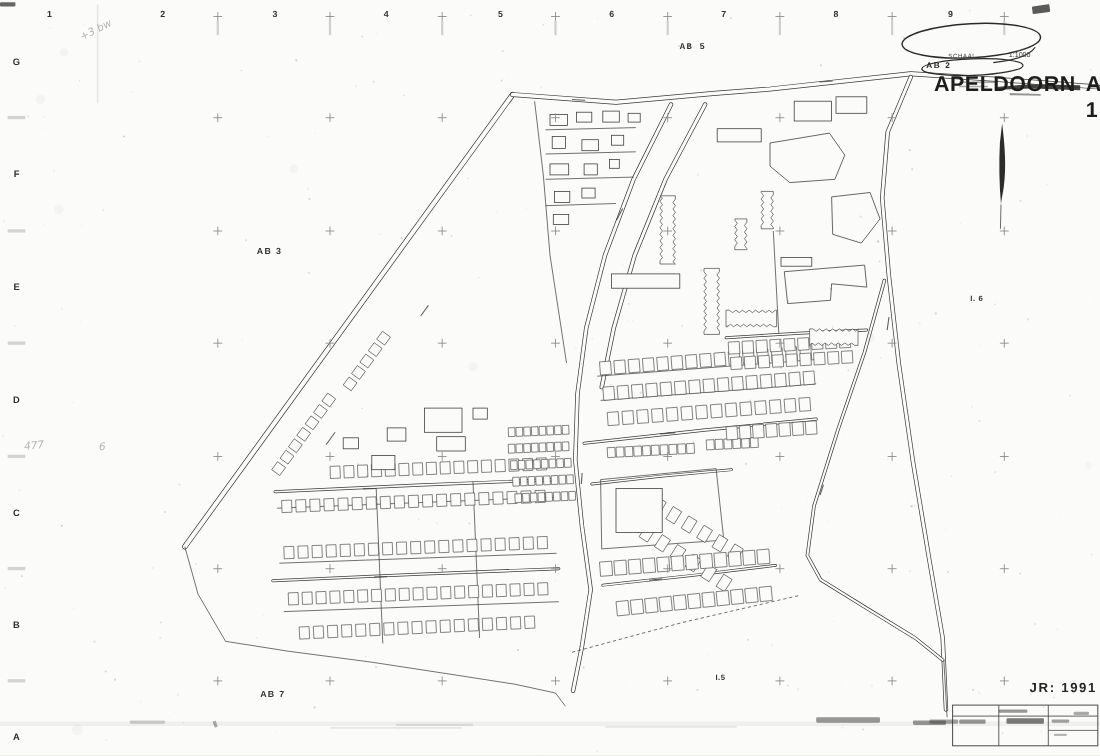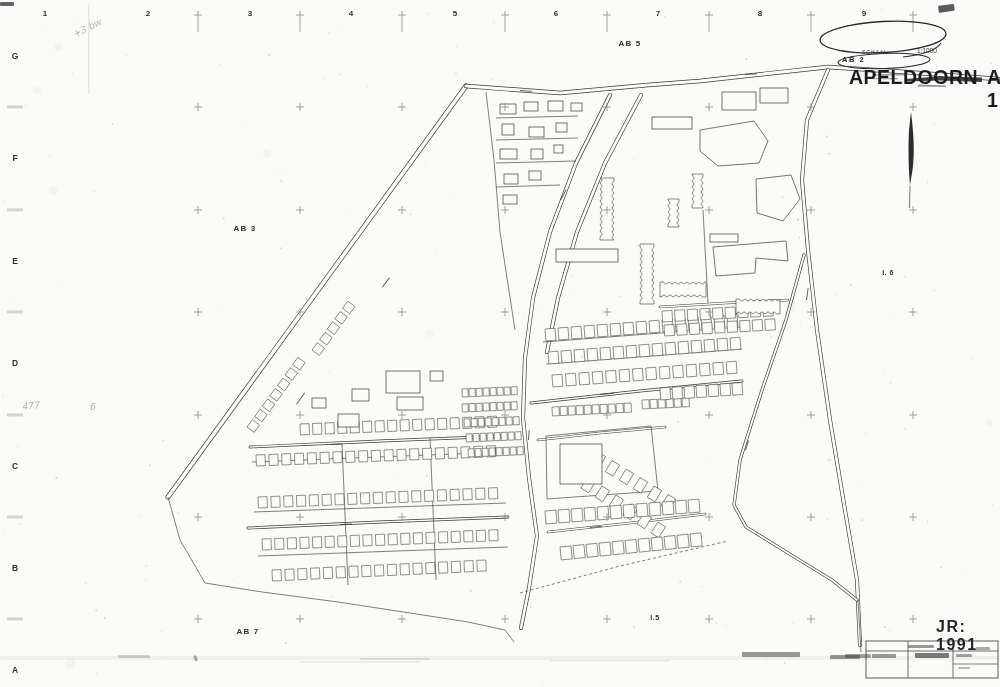--- a/index.html
+++ b/index.html
@@ -11,21 +11,21 @@
   .mg-num{font-size:8px;font-weight:700;color:#2f2f2f;transform:translate(-50%,-50%);}
   .mg-ltr{font-size:8.5px;font-weight:700;color:#2f2f2f;transform:translate(-50%,-50%);}
   .area-lbl{font-size:8px;font-weight:600;letter-spacing:1.2px;color:#333;transform:translate(-50%,-50%);}
   .area-sm{font-size:7px;letter-spacing:.5px;}
   .pencil{font-size:9.5px;font-style:italic;color:#b4b4b4;font-family:"DejaVu Sans",sans-serif;}
   .title-row{position:absolute;left:849px;top:26px;display:flex;gap:9px;align-items:baseline;margin-top:40px;}
   .title-city,.title-sheet{font-size:19.5px;font-weight:700;color:#1c1c1c;letter-spacing:.5px;}
   .scale-lbl{position:absolute;left:862px;top:49px;font-size:5.5px;letter-spacing:.6px;color:#444;}
   .scale-val{position:absolute;left:917px;top:47px;font-size:6.5px;color:#333;}
   .ref-lbl{position:absolute;left:842px;top:55px;font-size:7.5px;font-weight:600;letter-spacing:1.5px;color:#2a2a2a;}
-  .year{position:absolute;left:936px;top:618px;font-size:16px;font-weight:600;letter-spacing:1.5px;color:#262626;}
+  .year{position:absolute;left:936px;top:618px;font-size:12px;font-weight:600;letter-spacing:1.5px;color:#262626;}
 </style>
 </head>
 <body>
 
 <div id="sheet">
   <svg id="map-svg" width="1000" height="687" viewBox="0 0 1000 687">
       <g>
         <path d="M168,497L466,86" fill="none" stroke="#3a3a3a" stroke-width="5" stroke-linejoin="round" stroke-linecap="round"></path>
         <path d="M168,497L466,86" fill="none" stroke="#fbfbf9" stroke-width="3.7" stroke-linejoin="round" stroke-linecap="round"></path>
         <path d="M466,86L560,93L648,85L700,81L828,67L905,72L998,79" fill="none" stroke="#3a3a3a" stroke-width="4.5" stroke-linejoin="round" stroke-linecap="round"></path>
@@ -799,21 +799,21 @@
       <span class="mg-num" style="left: 658px; top: 13px;">7</span>
       <span class="mg-num" style="left: 760px; top: 13px;">8</span>
       <span class="mg-num" style="left: 864px; top: 13px;">9</span>
       <span class="mg-ltr" style="left: 15px; top: 56px;">G</span>
       <span class="mg-ltr" style="left: 15px; top: 158px;">F</span>
       <span class="mg-ltr" style="left: 15px; top: 261px;">E</span>
       <span class="mg-ltr" style="left: 15px; top: 363px;">D</span>
       <span class="mg-ltr" style="left: 15px; top: 466px;">C</span>
       <span class="mg-ltr" style="left: 15px; top: 568px;">B</span>
       <span class="mg-ltr" style="left: 15px; top: 670px;">A</span>
-      <span class="area-lbl" style="left: 630px; top: 43px;">AB 5</span>
+      <span class="area-lbl" style="left: 630px; top: 43px; font-family: Liberation Mono, monospace;">AB 5</span>
       <span class="area-lbl" style="left: 245px; top: 228px;">AB 3</span>
       <span class="area-lbl" style="left: 248px; top: 631px;">AB 7</span>
       <span class="area-lbl area-sm" style="left: 888px; top: 272px;">I. 6</span>
       <span class="area-lbl area-sm" style="left: 655px; top: 617px;">I.5</span>
       <span class="pencil" style="left: 22px; top: 400px; transform: rotate(-6deg);">477</span>
       <span class="pencil" style="left: 90px; top: 401px;">6</span>
       <span class="pencil" style="left: 72px; top: 22px; transform: rotate(-27deg);">+3 bw</span>
     </div>
 
   <div class="title-row">

